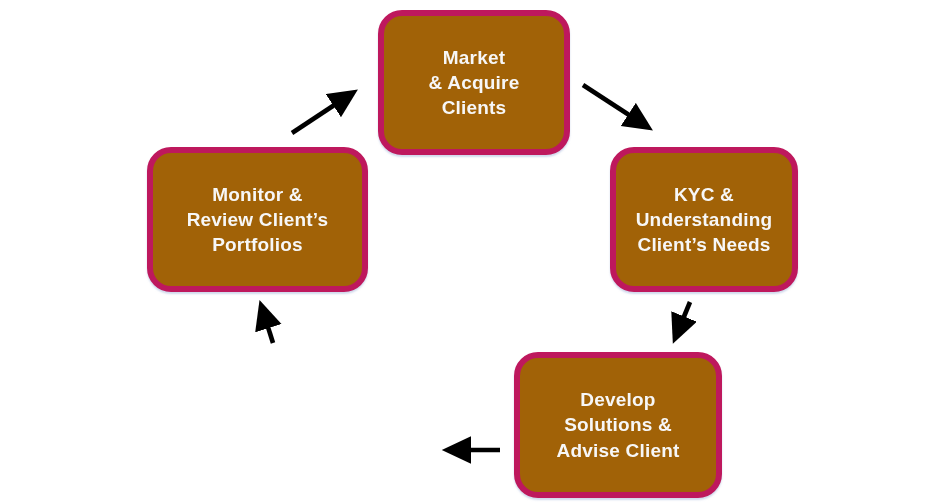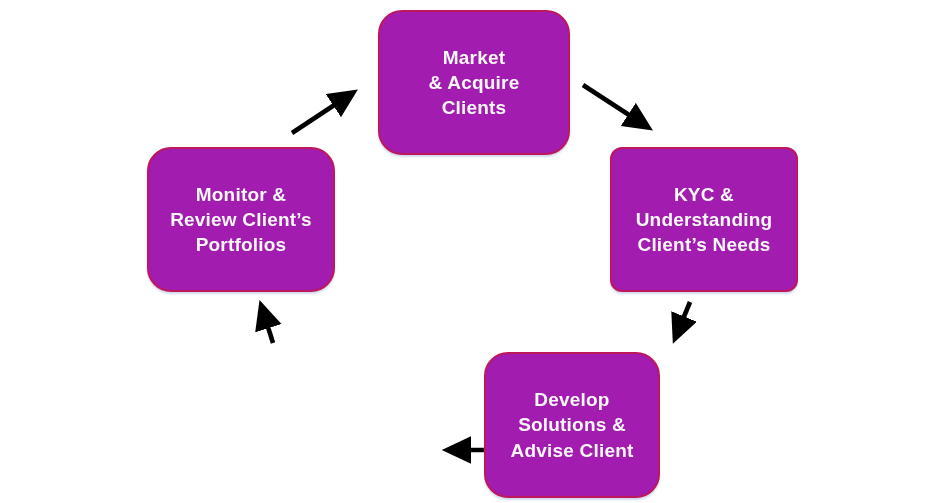--- a/index.html
+++ b/index.html
@@ -11,43 +11,43 @@
     overflow: hidden;
     font-family: "Liberation Sans", sans-serif;
   }
   .canvas {
     position: relative;
     width: 952px;
     height: 503px;
   }
   .node {
     position: absolute;
-    background: #a21caf;
-    border: 2px solid #be185d;
+    background: #a16207;
+    border: 6px solid #be185d;
     border-radius: 24px;
     box-shadow: 0 2px 2px rgba(170,185,220,0.55);
     display: flex;
     align-items: center;
     justify-content: center;
     text-align: center;
     box-sizing: border-box;
   }
   .node .label {
     color: #f7f7f7;
     font-weight: bold;
     font-size: 19px;
     line-height: 1.32;
     white-space: pre-line;
     letter-spacing: 0.2px;
   }
   .node-market  { left: 378px; top:  10px; width: 192px; height: 145px; }
-  .node-kyc     { left: 610px; top: 147px; width: 188px; height: 145px; border-radius: 12px; }
-  .node-develop { left: 484px; top: 352px; width: 176px; height: 146px; }
+  .node-kyc     { left: 610px; top: 147px; width: 188px; height: 145px; }
+  .node-develop { left: 514px; top: 352px; width: 208px; height: 146px; }
   .node-obtain  { left: 242px; top: 352px; width: 188px; height: 146px; }
-  .node-monitor { left: 147px; top: 147px; width: 188px; height: 145px; }
+  .node-monitor { left: 147px; top: 147px; width: 221px; height: 145px; }
   .arrows {
     position: absolute;
     left: 0; top: 0;
     width: 952px;
     height: 503px;
     pointer-events: none;
   }
 </style>
 </head>
 <body>

